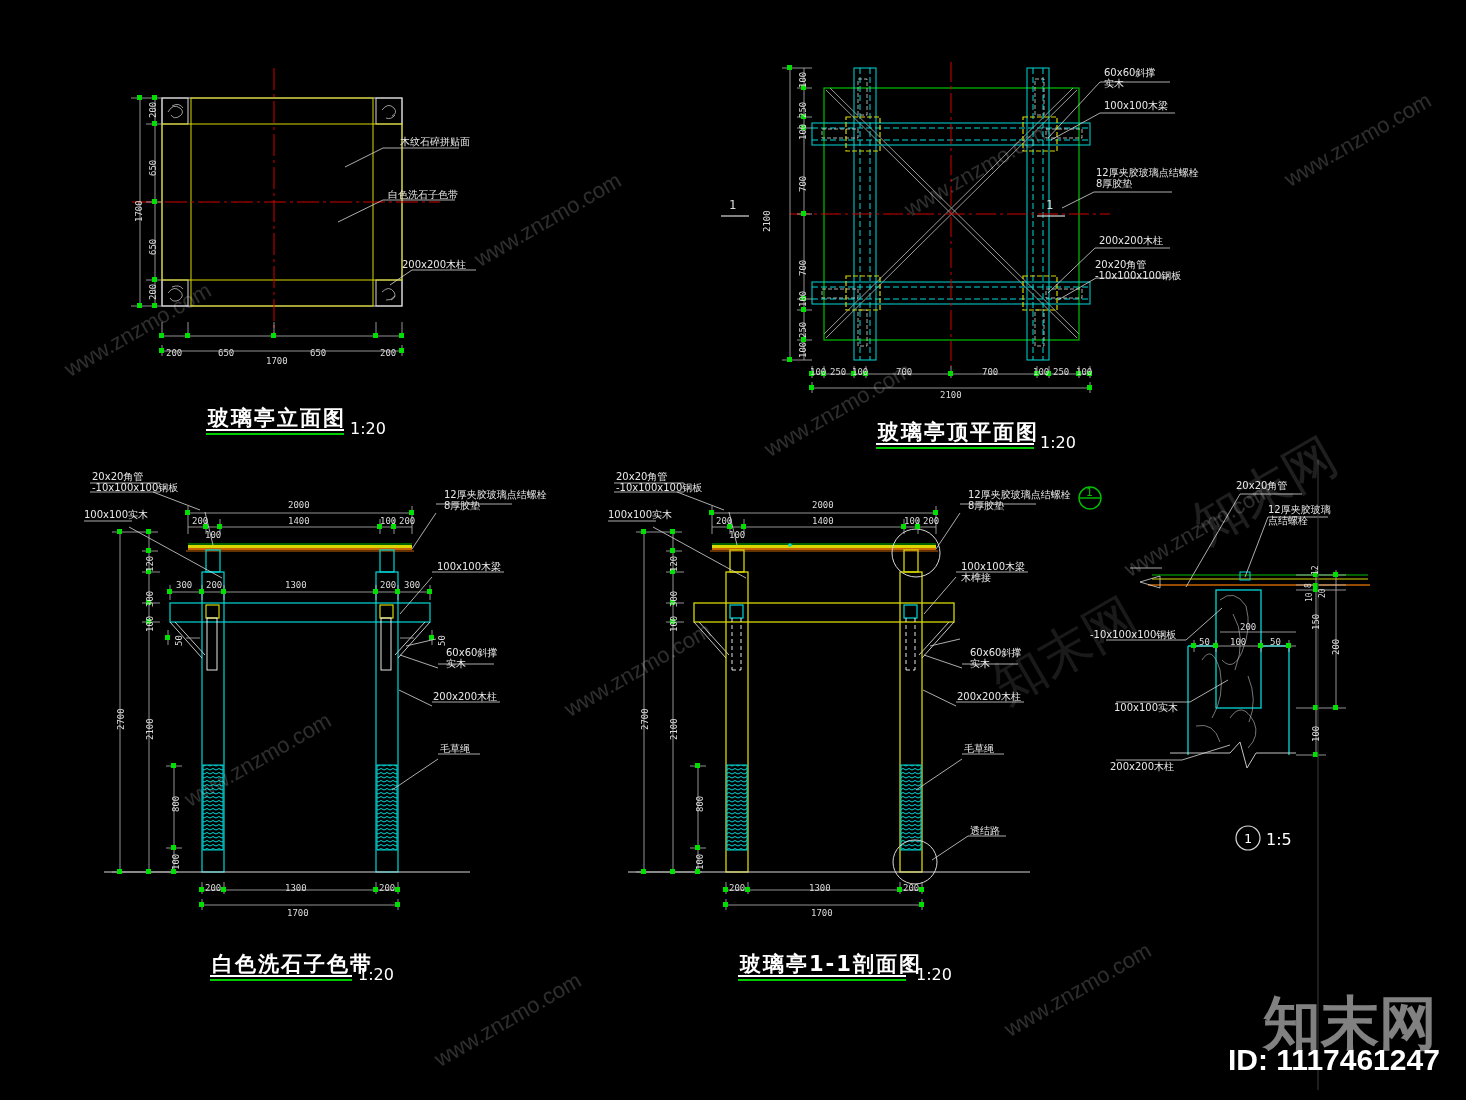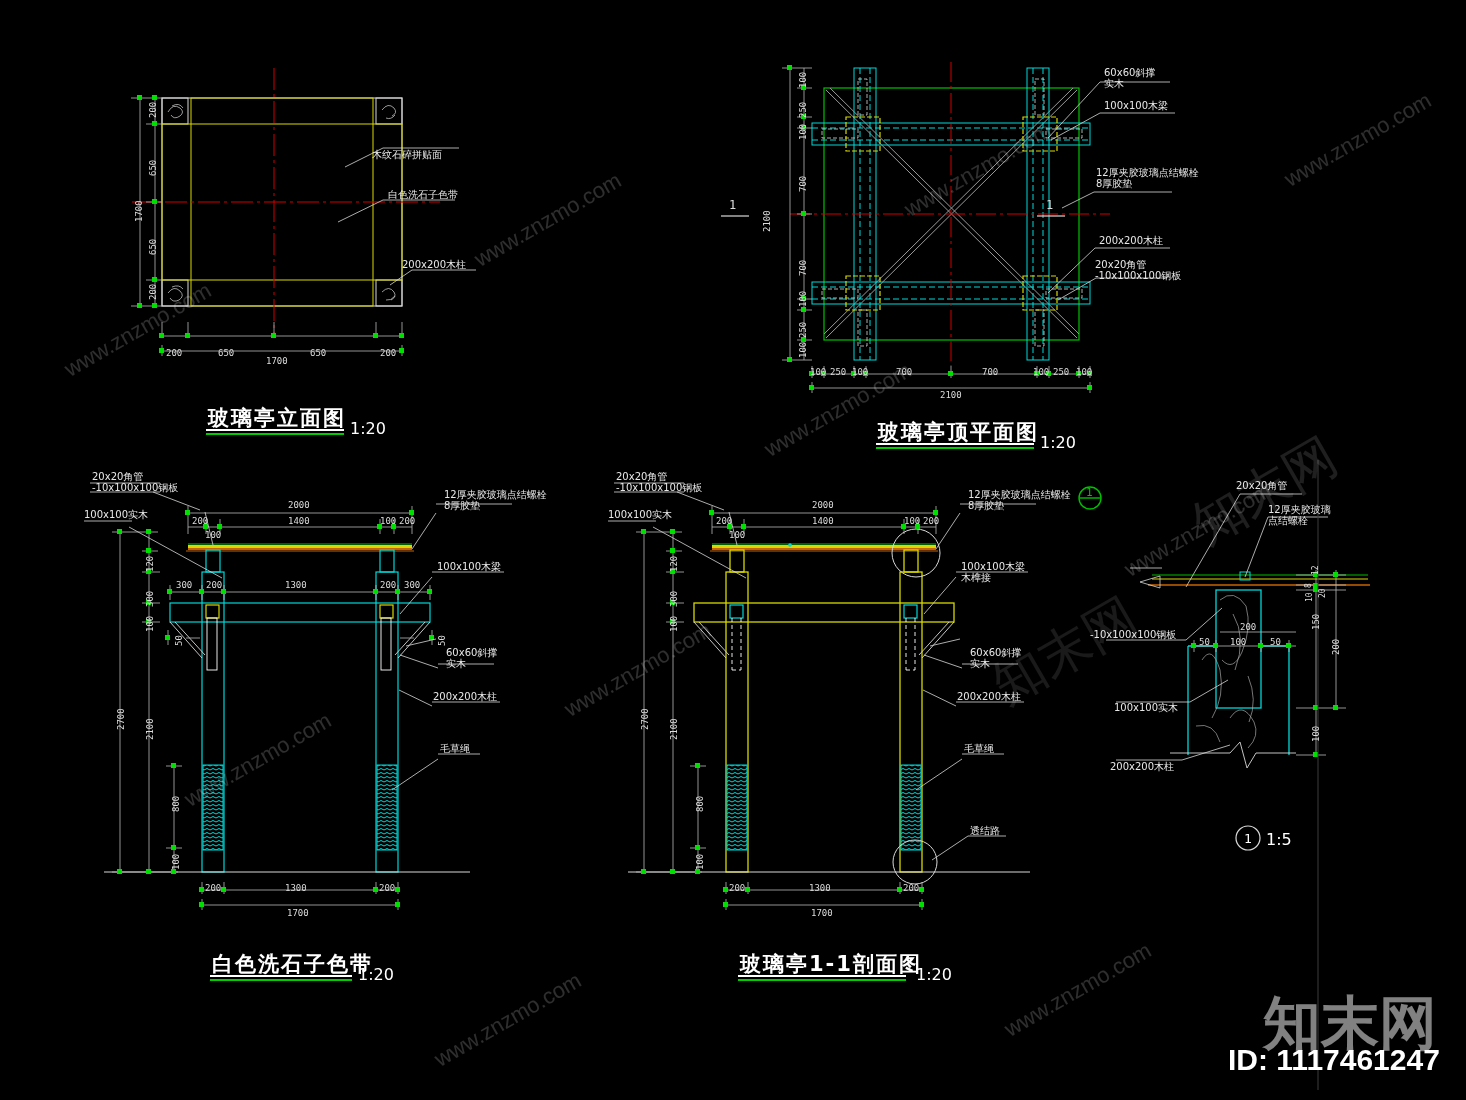--- a/index.html
+++ b/index.html
@@ -613,21 +613,21 @@
   <div class="wm" style="left:1280px;top:170px;">www.znzmo.com</div>
   <div class="wm" style="left:180px;top:790px;">www.znzmo.com</div>
   <div class="wm" style="left:560px;top:700px;">www.znzmo.com</div>
   <div class="wm" style="left:1000px;top:1020px;">www.znzmo.com</div>
   <div class="wm" style="left:430px;top:1050px;">www.znzmo.com</div>
   <div class="wm" style="left:1120px;top:560px;">www.znzmo.com</div>
   <div class="wm" style="left:760px;top:440px;">www.znzmo.com</div>
   <div class="wm" style="left:1180px;top:500px;font-size:52px;color:rgba(255,255,255,.12);transform:rotate(-30deg);">知末网</div>
   <div class="wm" style="left:980px;top:660px;font-size:52px;color:rgba(255,255,255,.10);transform:rotate(-30deg);">知末网</div>
 
-  <div class="lbl" style="left:372px;top:137px;margin-top:13px;">木纹石碎拼贴面</div>
+  <div class="lbl" style="left:400px;top:137px;">木纹石碎拼贴面</div>
   <div class="lbl" style="left:388px;top:190px;">白色洗石子色带</div>
   <div class="lbl" style="left:402px;top:260px;">200x200木柱</div>
 
   <div class="dimv" style="left:148px;top:118px;">200</div>
   <div class="dimv" style="left:148px;top:176px;">650</div>
   <div class="dimv" style="left:148px;top:255px;">650</div>
   <div class="dimv" style="left:148px;top:300px;">200</div>
   <div class="dimv" style="left:134px;top:222px;">1700</div>
 
   <div class="dim" style="left:166px;top:348px;">200</div>

